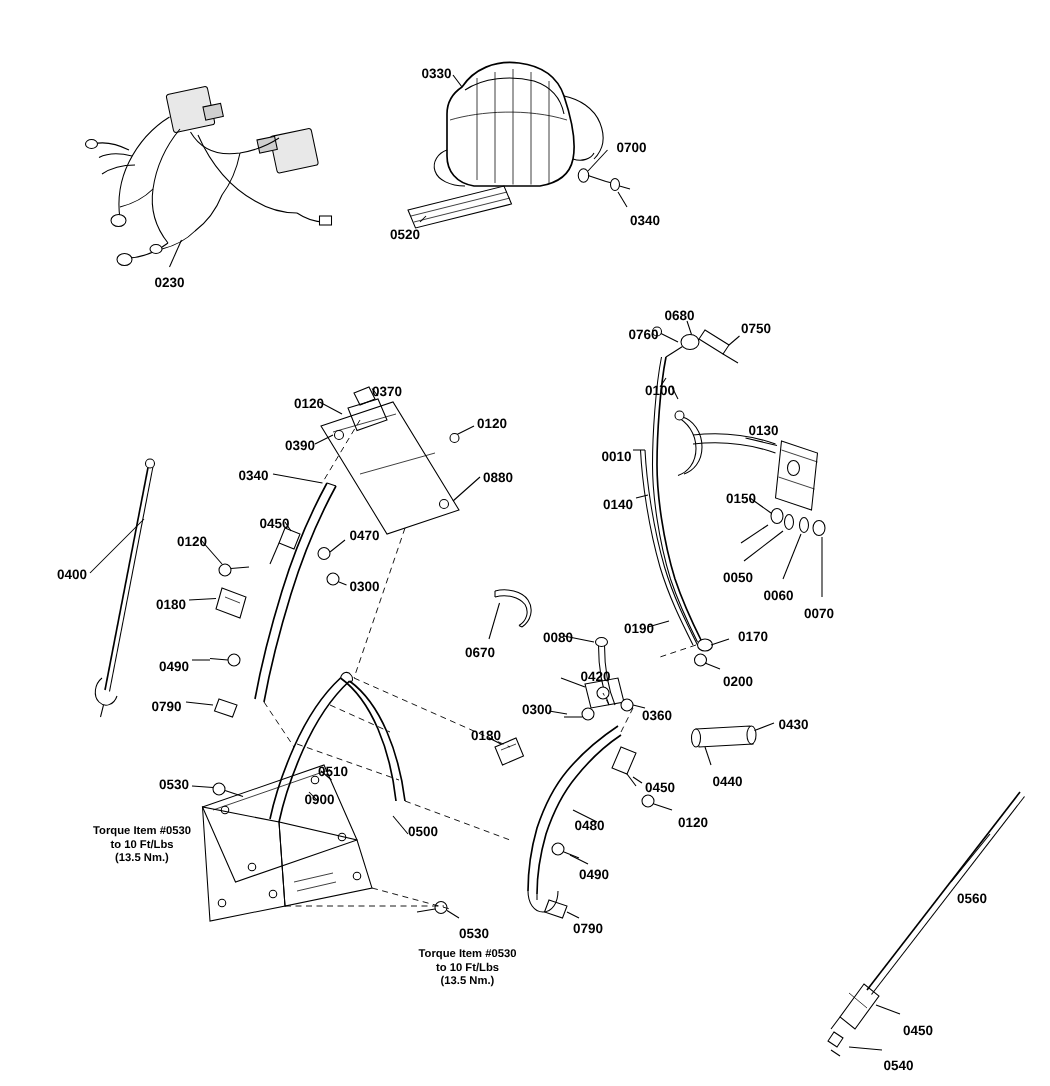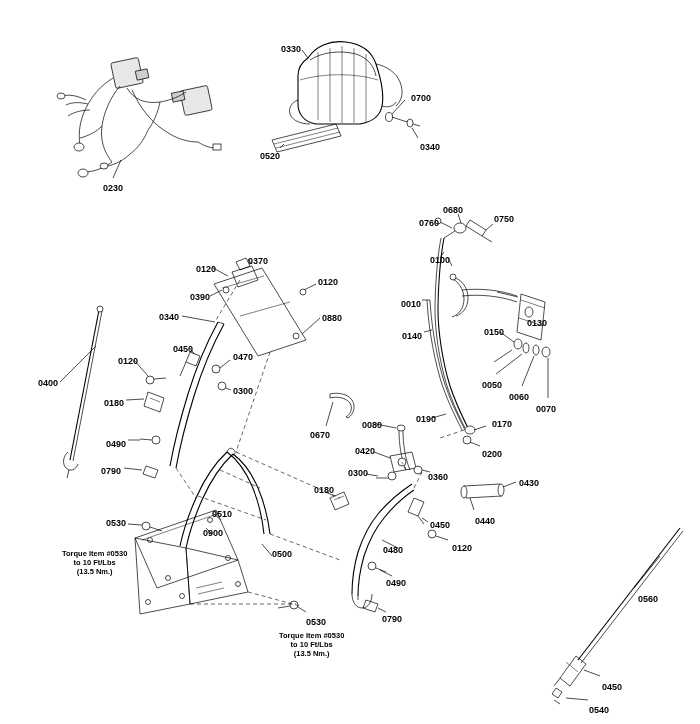--- a/index.html
+++ b/index.html
@@ -353,21 +353,21 @@
 
   <div class="lbl" style="left:103px;top:183px;text-align:center;">0230</div>
   <div class="lbl" style="left:281px;top:44px;">0330</div>
   <div class="lbl" style="left:411px;top:93px;">0700</div>
   <div class="lbl" style="left:420px;top:142px;">0340</div>
   <div class="lbl" style="left:260px;top:151px;">0520</div>
   <div class="lbl" style="left:443px;top:205px;">0680</div>
   <div class="lbl" style="left:419px;top:218px;">0760</div>
   <div class="lbl" style="left:494px;top:214px;">0750</div>
   <div class="lbl" style="left:430px;top:255px;">0100</div>
-  <div class="lbl" style="left:527px;top:282px;margin-top:36px;">0130</div>
+  <div class="lbl" style="left:499px;top:282px;">0130</div>
   <div class="lbl" style="left:401px;top:299px;">0010</div>
   <div class="lbl" style="left:484px;top:327px;">0150</div>
   <div class="lbl" style="left:402px;top:331px;">0140</div>
   <div class="lbl" style="left:482px;top:380px;">0050</div>
   <div class="lbl" style="left:509px;top:392px;">0060</div>
   <div class="lbl" style="left:536px;top:404px;">0070</div>
   <div class="lbl" style="left:416px;top:414px;">0190</div>
   <div class="lbl" style="left:492px;top:419px;">0170</div>
   <div class="lbl" style="left:482px;top:449px;">0200</div>
   <div class="lbl" style="left:196px;top:264px;">0120</div>
@@ -377,21 +377,21 @@
   <div class="lbl" style="left:322px;top:313px;">0880</div>
   <div class="lbl" style="left:159px;top:312px;">0340</div>
   <div class="lbl" style="left:173px;top:344px;">0450</div>
   <div class="lbl" style="left:118px;top:356px;">0120</div>
   <div class="lbl" style="left:233px;top:352px;">0470</div>
   <div class="lbl" style="left:233px;top:386px;">0300</div>
   <div class="lbl" style="left:104px;top:398px;">0180</div>
   <div class="lbl" style="left:38px;top:378px;">0400</div>
   <div class="lbl" style="left:310px;top:430px;">0670</div>
   <div class="lbl" style="left:362px;top:420px;">0080</div>
-  <div class="lbl" style="left:339px;top:446px;padding-left:16px;">0420</div>
+  <div class="lbl" style="left:371px;top:446px;padding-left:16px;">0420</div>
   <div class="lbl" style="left:428px;top:472px;">0360</div>
   <div class="lbl" style="left:348px;top:468px;">0300</div>
   <div class="lbl" style="left:106px;top:439px;">0490</div>
   <div class="lbl" style="left:101px;top:466px;">0790</div>
   <div class="lbl" style="left:519px;top:478px;">0430</div>
   <div class="lbl" style="left:314px;top:485px;">0180</div>
   <div class="lbl" style="left:212px;top:509px;">0510</div>
   <div class="lbl" style="left:106px;top:518px;">0530</div>
   <div class="lbl" style="left:203px;top:528px;">0900</div>
   <div class="lbl" style="left:430px;top:520px;">0450</div>

